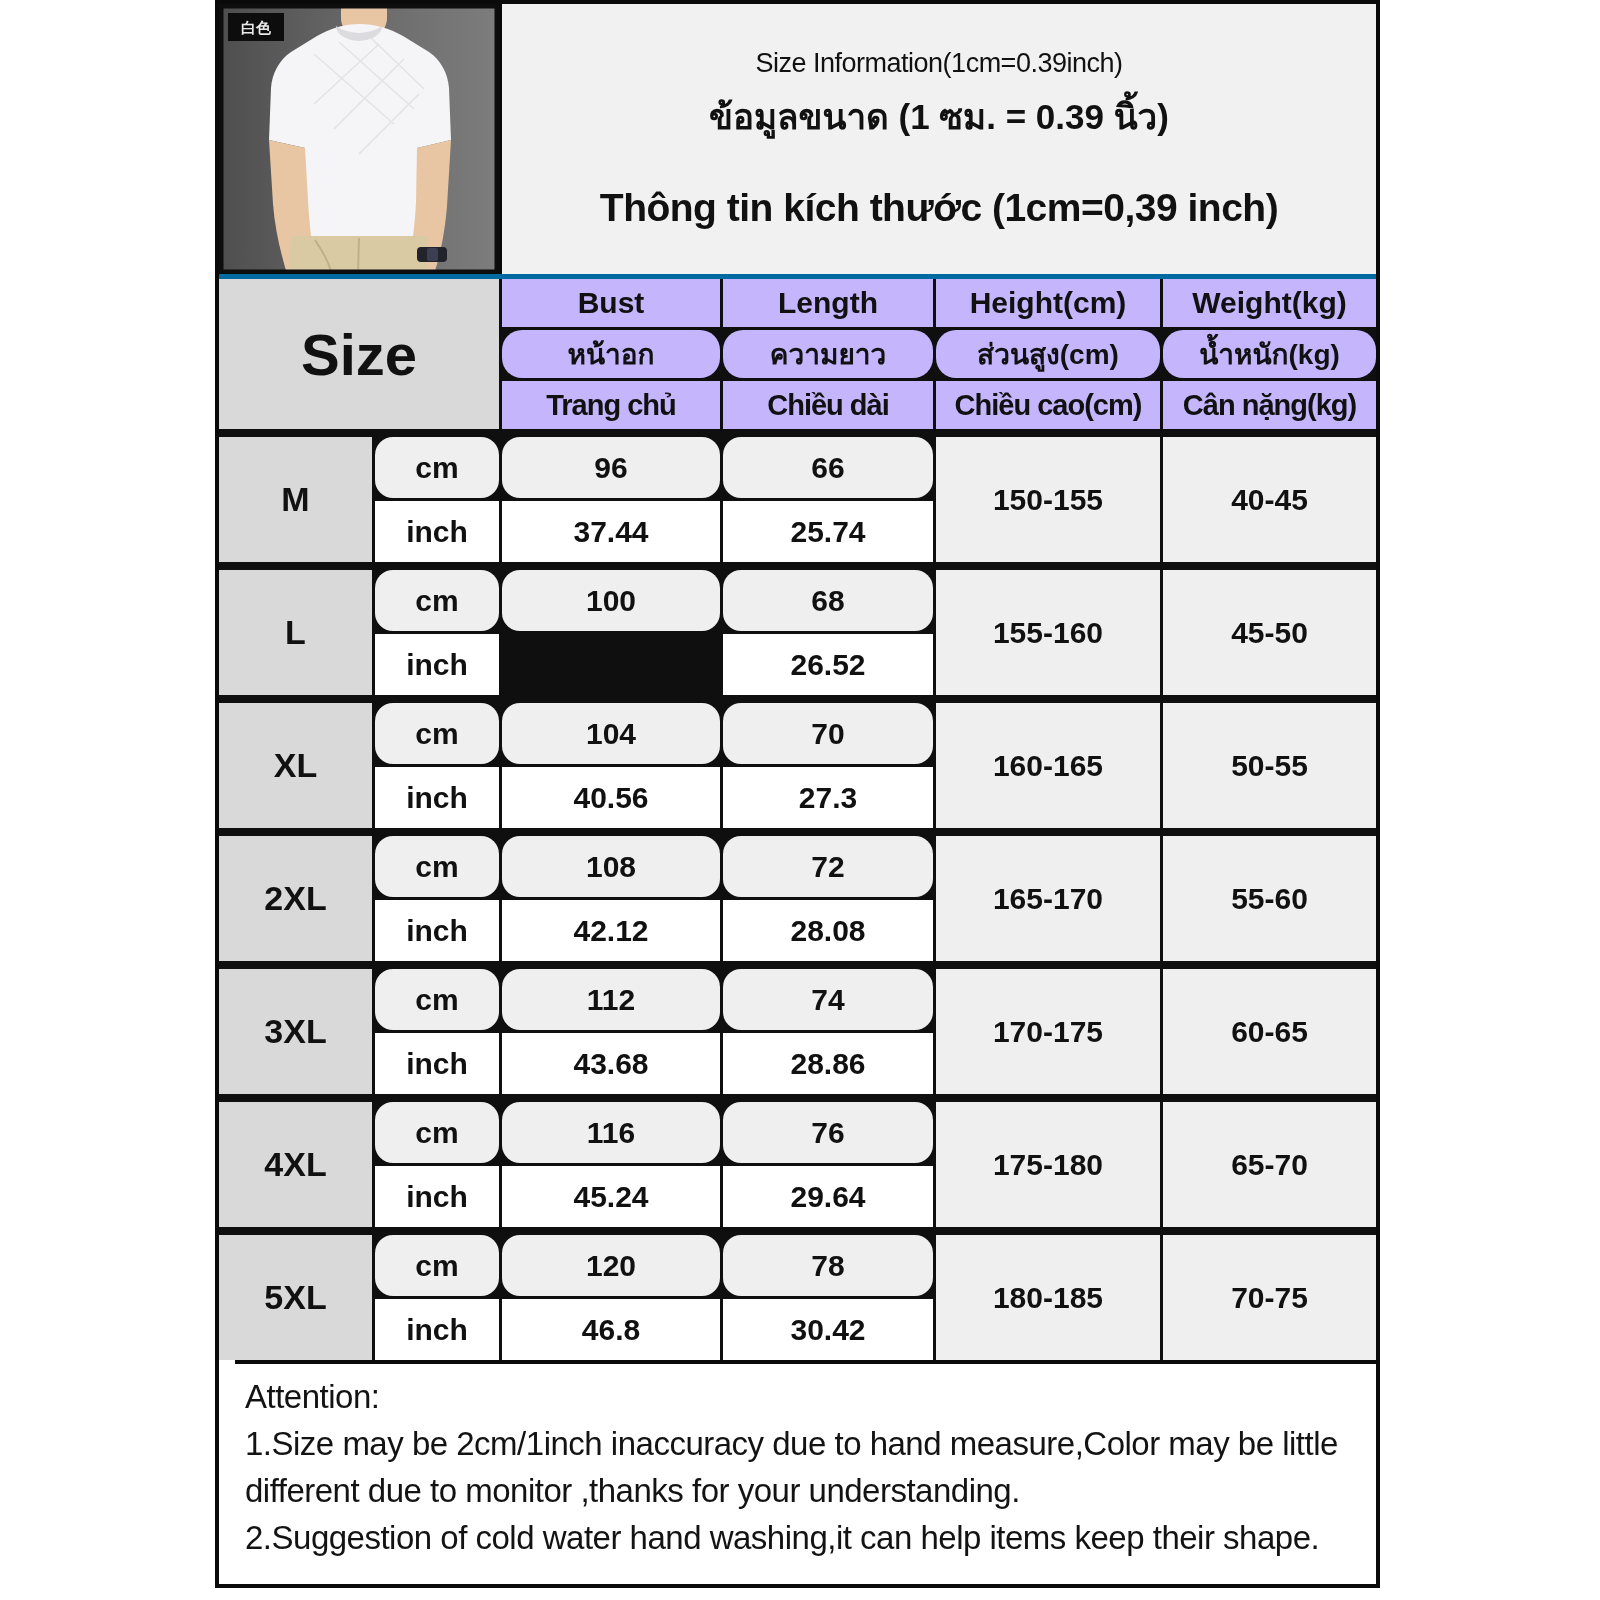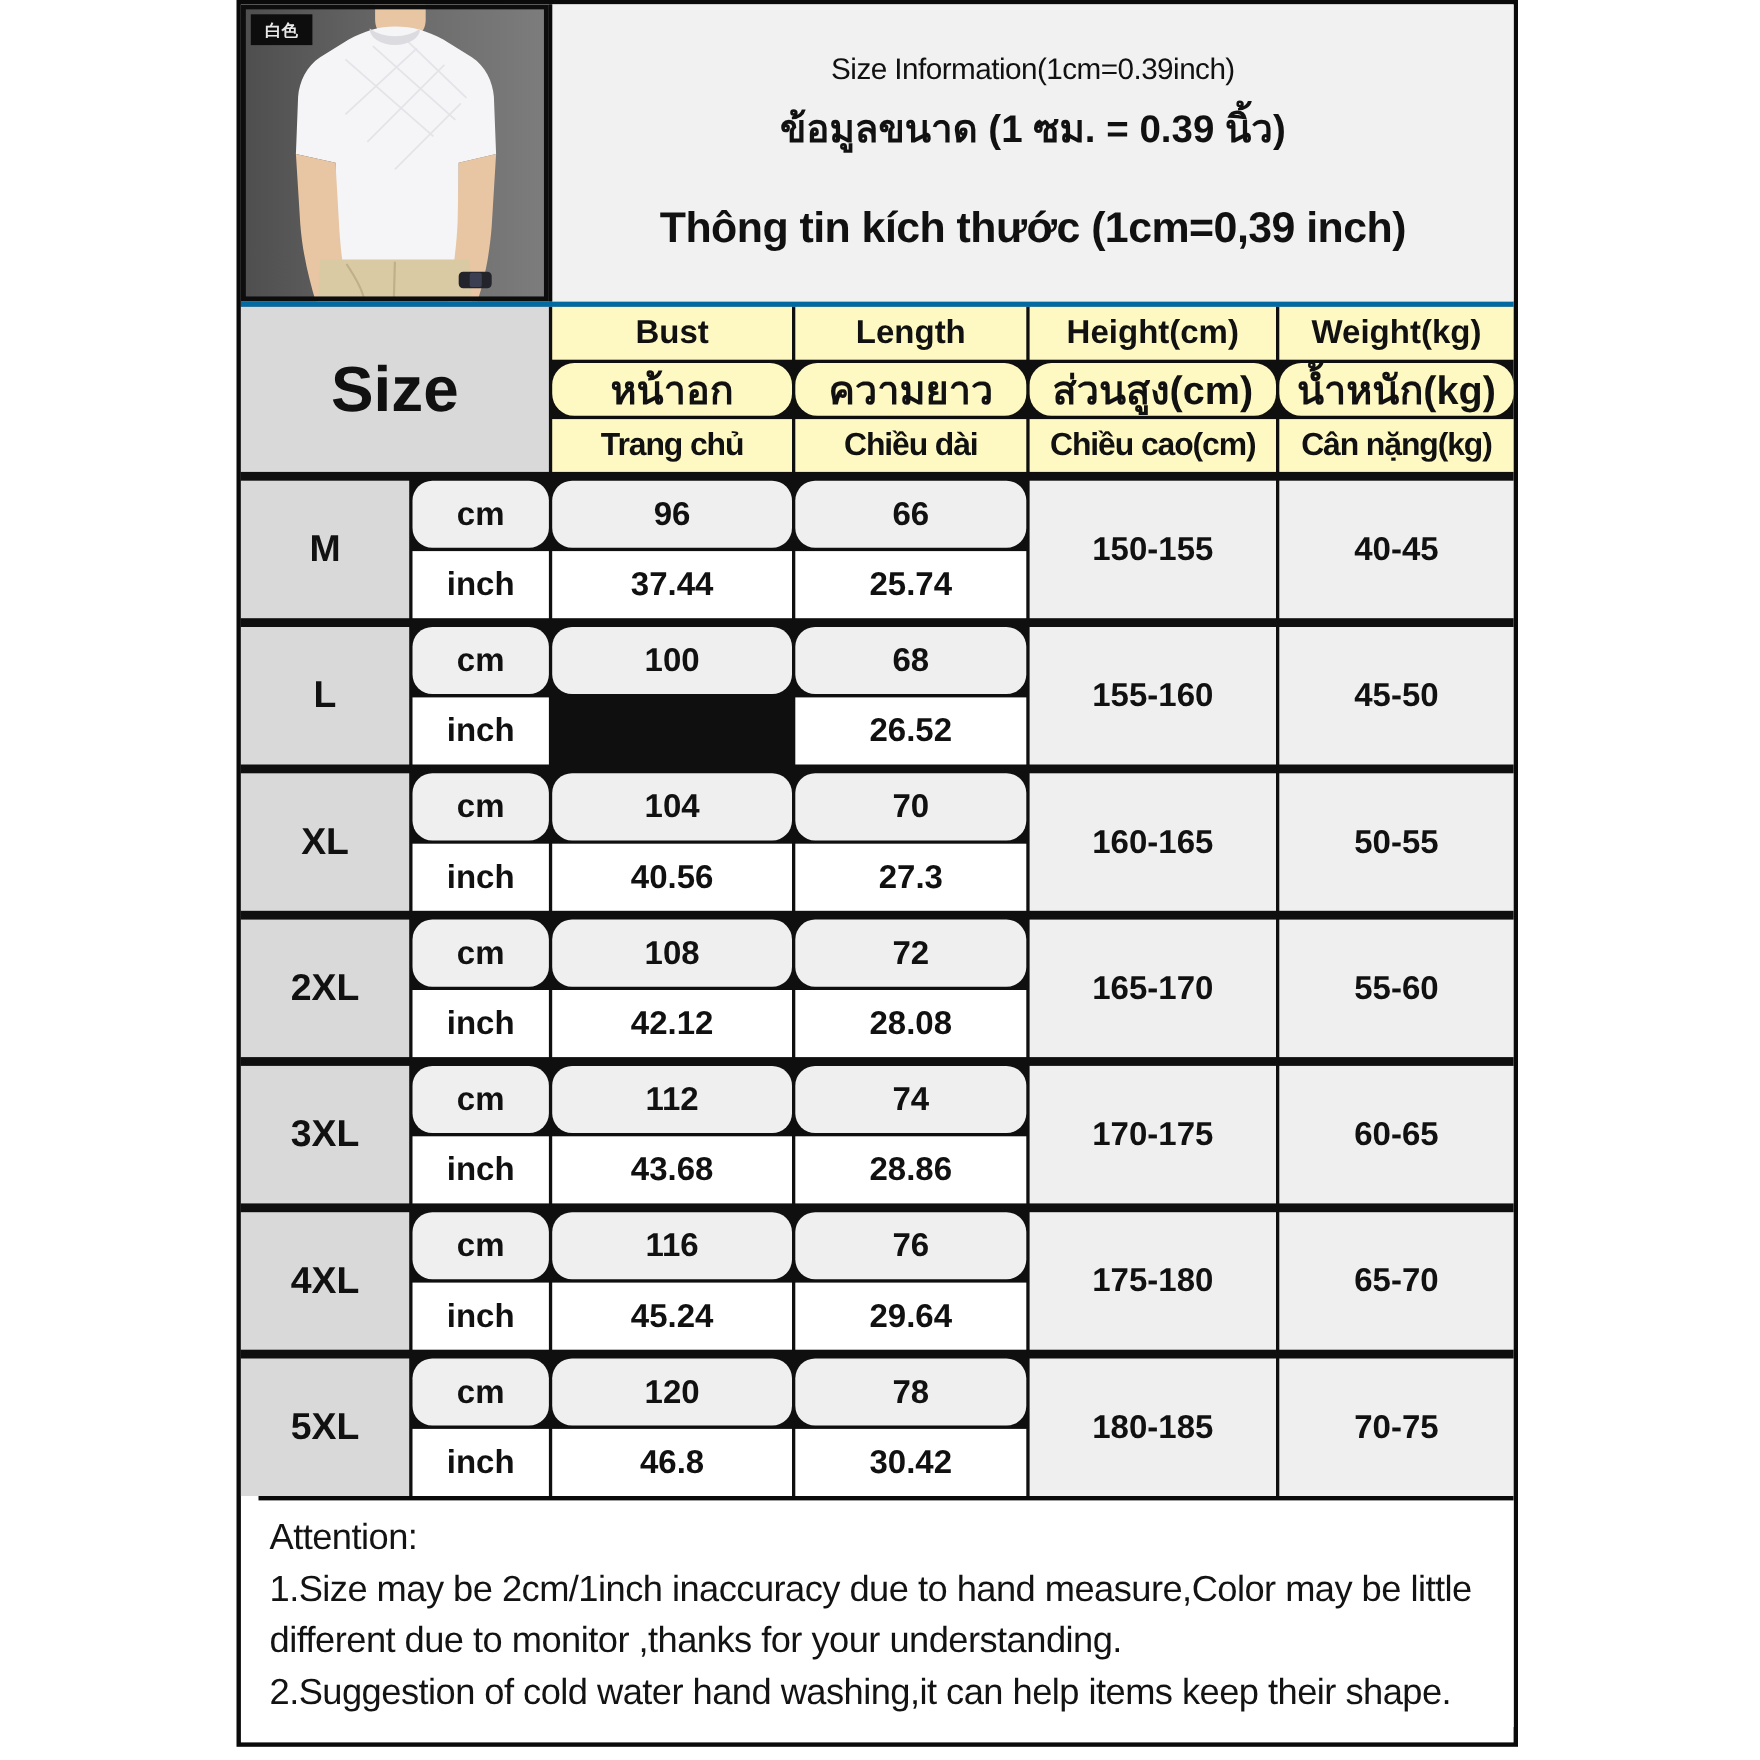--- a/index.html
+++ b/index.html
@@ -35,22 +35,22 @@
     display:grid; background:#0f0f0f; gap:3px;
     grid-template-columns:153px 124px 218px 210px 224px 213px;
     grid-template-rows:48px 48px 48px 2px
       61px 61px 2px 61px 61px 2px 61px 61px 2px 61px 61px 2px
       61px 61px 2px 61px 61px 2px 61px 61px;
   }
   .c {
     display:flex; align-items:center; justify-content:center;
     font-weight:700; overflow:hidden; white-space:nowrap;
   }
-  .hdr  { background:#fef9c3; font-size:30px; }
-  .hdr.th-row { font-size:36px;border-radius:20px; }
+  .hdr  { background:#c4b5fd; font-size:30px; }
+  .hdr.th-row { font-size:28px;border-radius:20px; }
   .hdr.vi-row { font-size:29px; letter-spacing:-1px; }
   .size-hdr {
     grid-column:1 / 3; grid-row:1 / 4;
     background:#d9d9d9; font-size:58px; font-weight:700;
   }
   .size-label { grid-column:1; background:#d9d9d9; font-size:34px; }
   .g { background:#efefef;border-radius:18px; }
   .w { background:#ffffff; }
   .unit { font-size:30px; }
   .val  { font-size:30px; }

